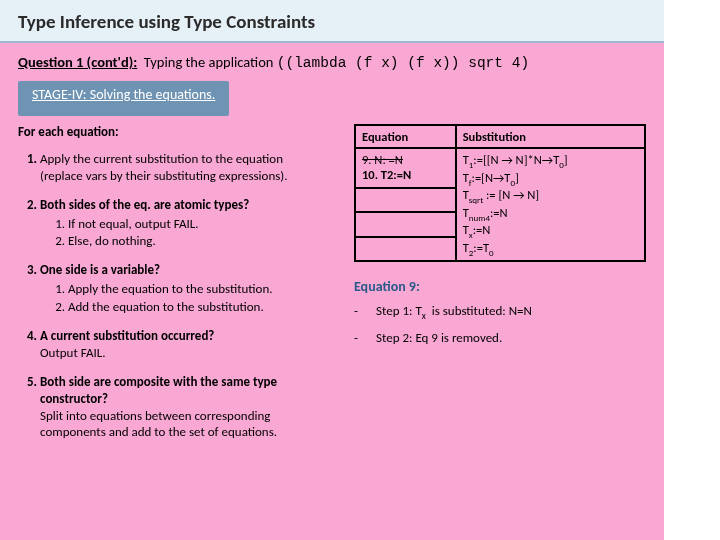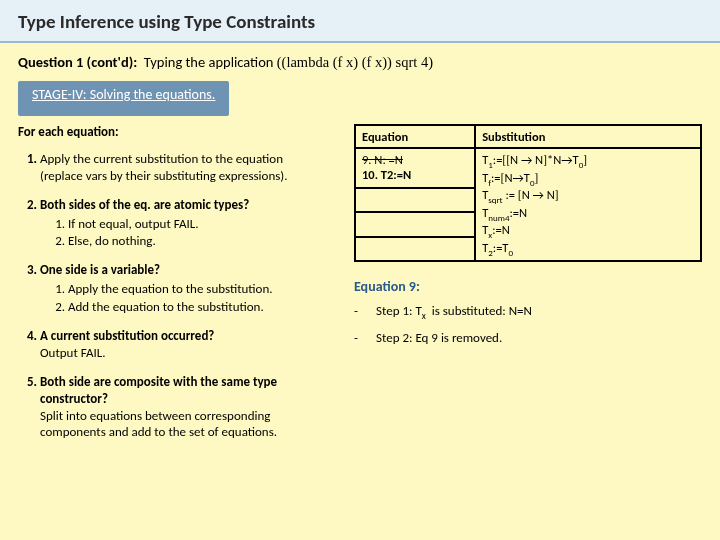--- a/index.html
+++ b/index.html
@@ -1,22 +1,22 @@
 <!DOCTYPE html>
 <html><head>
 <meta charset="utf-8">
 <style>
   * { box-sizing: border-box; margin: 0; padding: 0; }
   html, body { width: 720px; height: 540px; font-family: Calibri, Arial, sans-serif; background: #fff; color: #000; }
-  .slide { width: 720px; height: 540px; position: relative; background: #fef9c3; }
+  .slide { width: 664px; height: 540px; position: relative; background: #f9a8d4; }
   .title-bar { background: #e6f0f7; border-bottom: 2px solid #9bb8d0; padding: 10px 18px 8px 18px; }
   .title-bar h1 { font-size: 19px; font-weight: bold; color: #2a2a2a; }
   .q-row { padding: 10px 18px 10px 18px; font-size: 14.5px; }
-  .q-label { font-weight: bold; }
-  .code { font-family: Liberation Serif, serif; text-align: center; }
+  .q-label { font-weight: bold; text-decoration: underline; }
+  .code { font-family: Liberation Mono, monospace; text-align: center; }
   .stage-bar { display: inline-block; background: #6f93b3; color: #fff; padding: 5px 14px 13px 14px; margin-left: 18px; border-radius: 2px; font-size: 14px; }
   .stage-bar span { text-decoration: underline; }
   .content { display: flex; padding: 8px 18px 0 18px; gap: 26px; }
   .left { flex: 0 0 310px; font-size: 13px; line-height: 1.3; }
   .left .lead { font-weight: bold; margin-bottom: 10px; }
   .left ol.top { list-style: decimal; padding-left: 22px; }
   .left ol.top > li { margin-bottom: 12px; font-weight: bold; }
   .left ol.top > li .body { font-weight: normal; }
   .left ol.top > li .body b { font-weight: bold; }
   .left ol.sub { list-style: decimal; padding-left: 28px; font-weight: normal; margin-top: 2px; }

